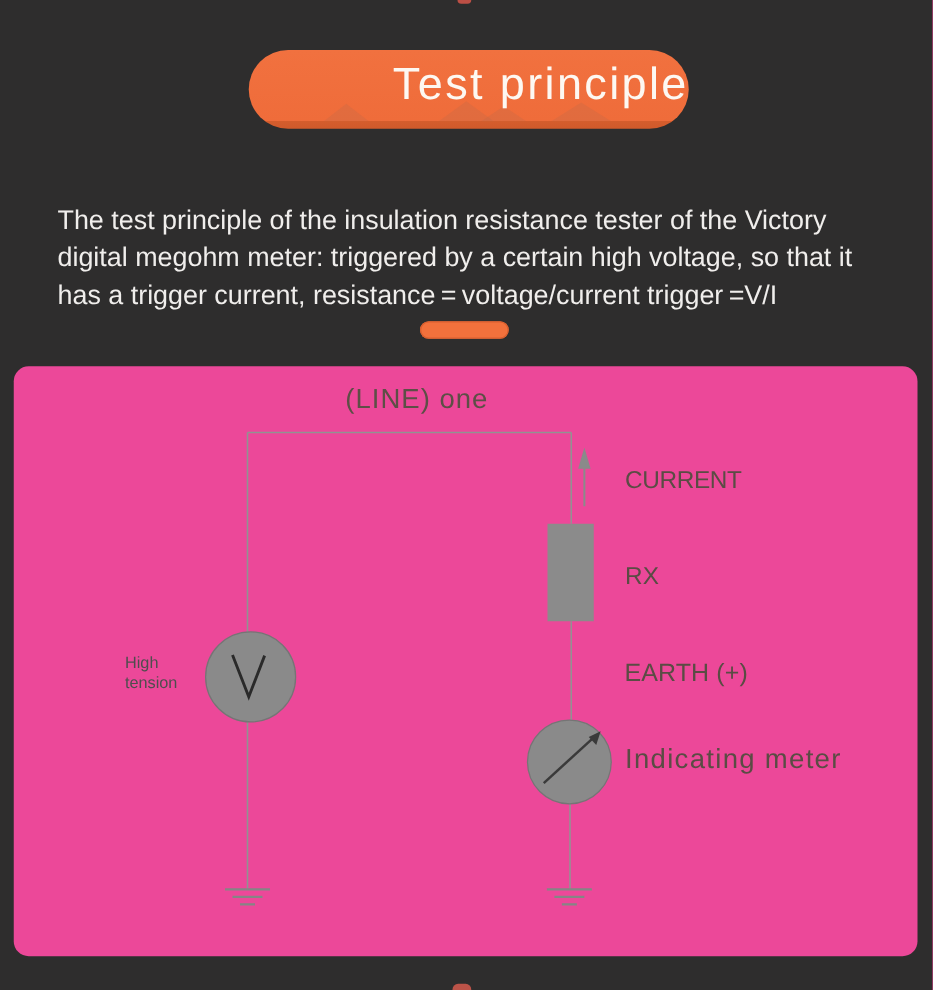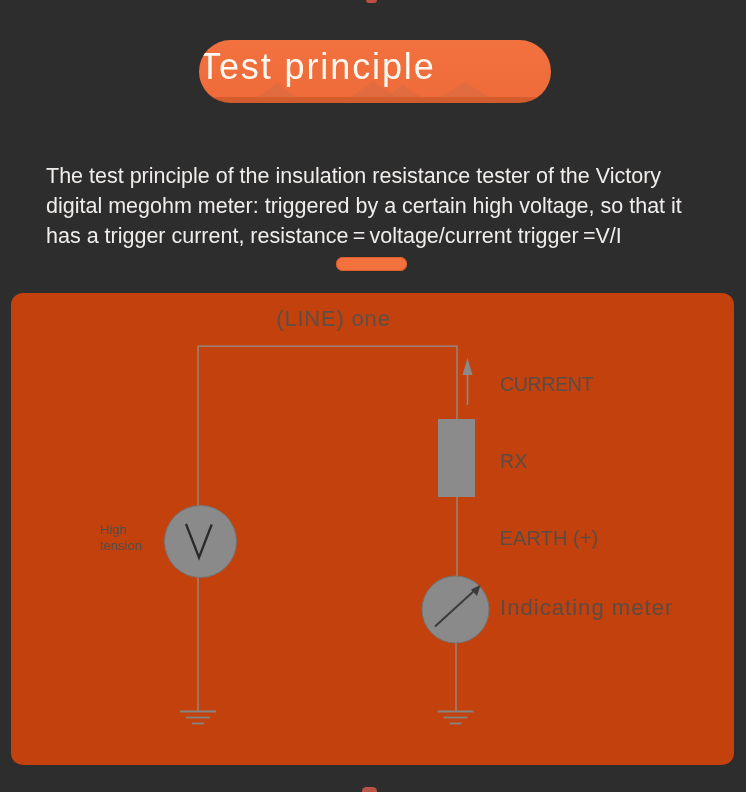--- a/index.html
+++ b/index.html
@@ -5,27 +5,27 @@
   html,body{margin:0;padding:0;}
   body{width:746px;height:792px;background:#2e2d2d;position:relative;overflow:hidden;
        font-family:"Liberation Sans",sans-serif;}
   .topnub{position:absolute;left:366px;top:-3px;width:11px;height:6px;background:#bc4f45;border-radius:3px;}
   .botnub{position:absolute;left:362px;top:787px;width:15px;height:9px;background:#bc5348;border-radius:5px;}
   .pill{position:absolute;left:199px;top:40px;width:352px;height:63px;border-radius:31.5px;
         background:linear-gradient(to bottom,#f1713f 0%,#ef6c3a 90%,#d55d2d 90%,#d05a2b 100%);
         overflow:hidden;}
   .pill .tri{position:absolute;left:0;top:0;}
   .pill .txt{position:absolute;left:0;top:0;width:100%;height:57px;line-height:53px;
-        text-align:left;color:#fdf8f2;font-size:36px;letter-spacing:1.9px;}
+        text-align:right;color:#fdf8f2;font-size:36px;letter-spacing:1.9px;}
   .para{position:absolute;left:46px;top:133px;width:660px;font-size:21.5px;line-height:30px;
         color:#f0eeec;letter-spacing:0px;white-space:nowrap;margin-top:28px;}
   .divider{position:absolute;left:336px;top:257px;width:71px;height:14px;border-radius:7px;
         background:#f2713c;box-shadow:0 0 0 1px #d95f2e inset;}
   .card{position:absolute;left:11px;top:293px;width:723px;height:472px;border-radius:12px;
-        background:#c2410c;}
+        background:#ec4899;}
 </style>
 </head>
 <body>
   <div class="topnub"></div>
   <div class="pill">
     <svg class="tri" width="352" height="63" viewBox="0 0 352 63">
       <polygon points="96,57 60,57 78,43" fill="#bf6a48" opacity="0.3"></polygon>
       <polygon points="196,57 152,57 174,41" fill="#bf6a48" opacity="0.3"></polygon>
       <polygon points="222,57 186,57 204,45" fill="#bf6a48" opacity="0.3"></polygon>
       <polygon points="290,57 242,57 266,42" fill="#bf6a48" opacity="0.3"></polygon>

